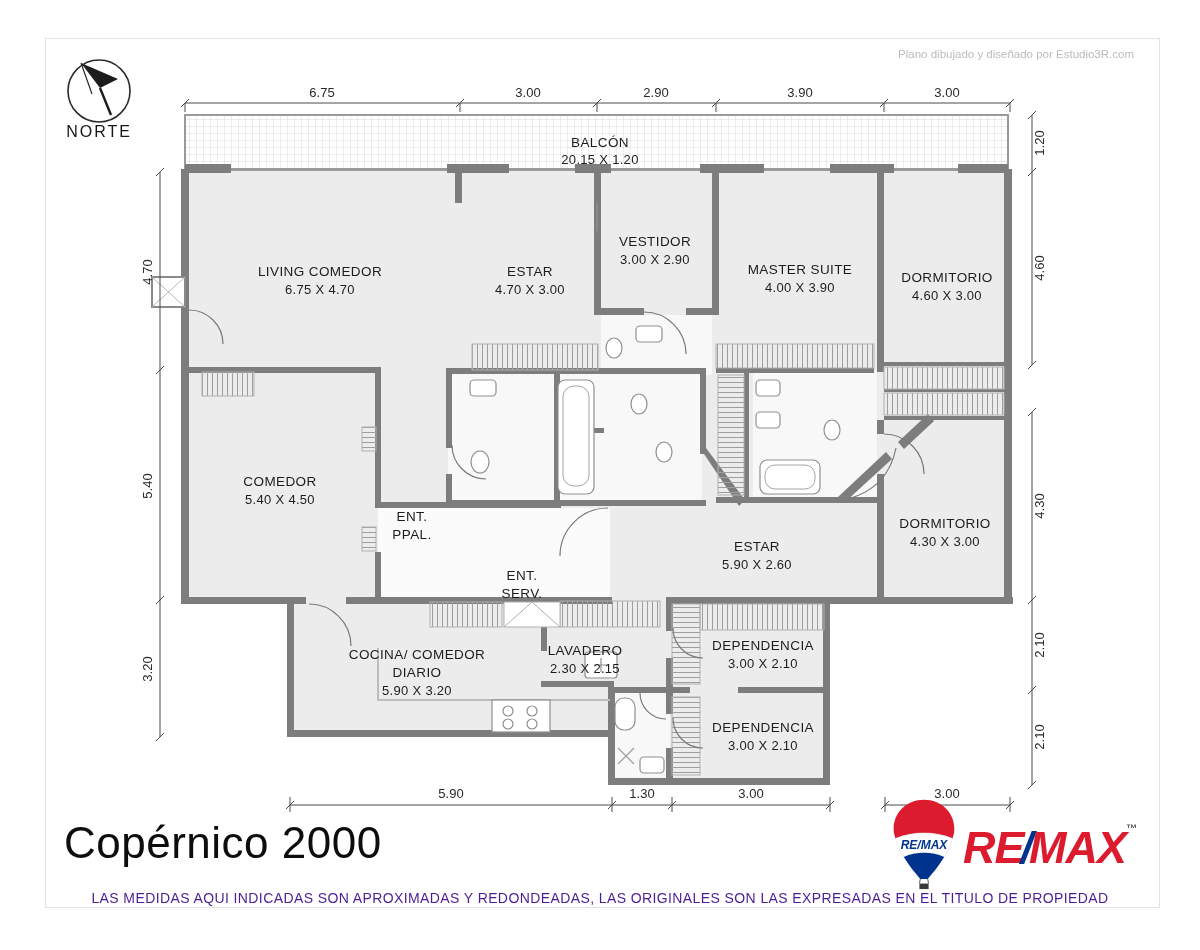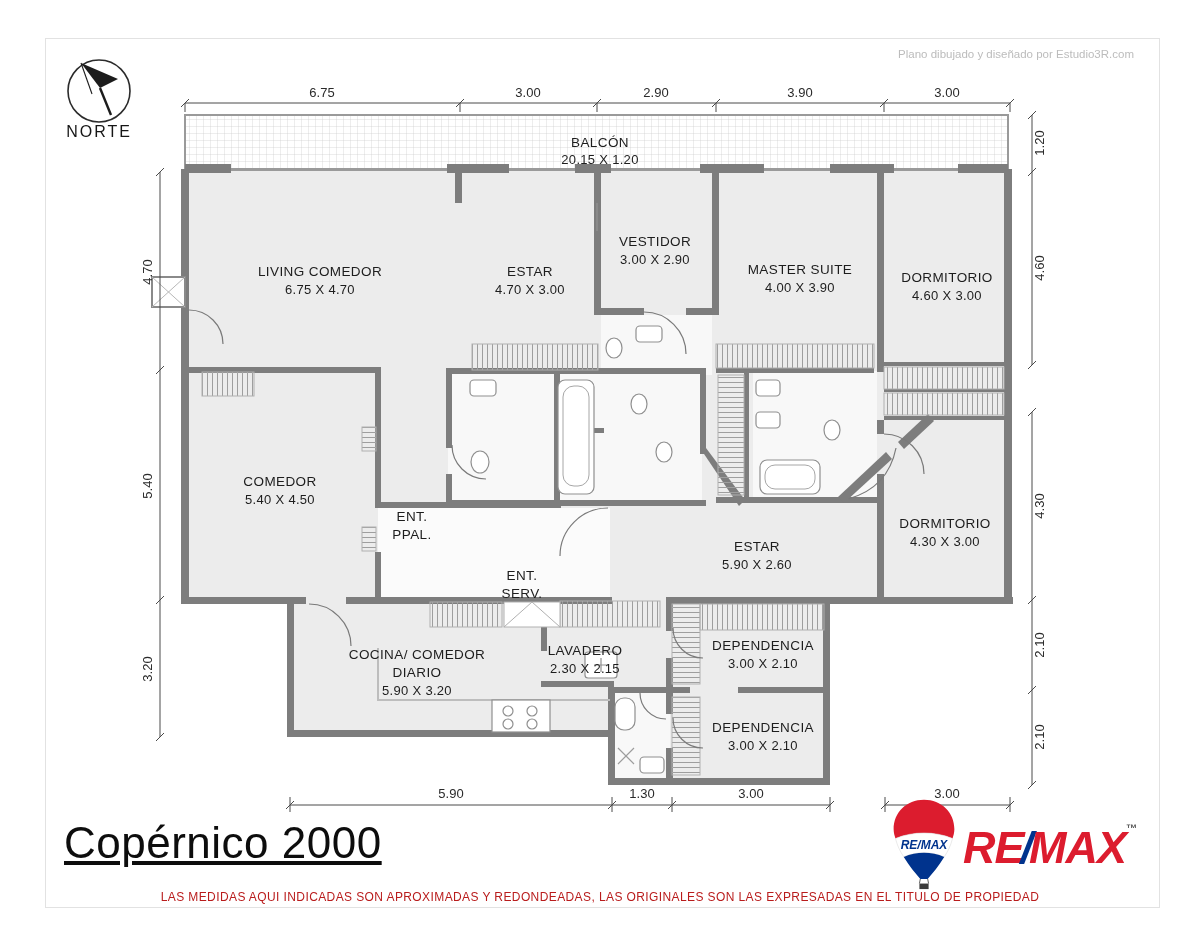--- a/index.html
+++ b/index.html
@@ -7,23 +7,23 @@
          font-family:"Liberation Sans",sans-serif;}
   .frame{position:absolute;left:45px;top:38px;width:1113px;height:868px;
          border:1px solid #e2e2e2;}
   svg{position:absolute;left:0;top:0;}
   svg text{font-family:"Liberation Sans",sans-serif;fill:#1d1d1d;}
   .room-name{font-size:13.5px;letter-spacing:.4px;}
   .room-dim{font-size:13px;letter-spacing:.3px;}
   .dim-label{font-size:13px;fill:#2a2a2a;}
   .north-label{font-size:16px;letter-spacing:2px;fill:#161616;}
   #credit{position:absolute;top:48px;right:66px;font-size:11.5px;color:#bcbcbc;}
-  #title{position:absolute;left:64px;top:818px;font-size:44px;color:#0d0d0d;letter-spacing:.5px;text-decoration:underline;}
+  #title{position:absolute;left:64px;top:818px;font-size:44px;color:#0d0d0d;letter-spacing:.5px;}
   #disclaimer{position:absolute;left:0;top:890px;width:1200px;text-align:center;
-              font-size:12px;color:#b91c1c;letter-spacing:.4px;}
+              font-size:14px;color:#4c1d95;letter-spacing:.4px;}
   #remax{position:absolute;left:884px;top:798px;width:270px;height:90px;}
   #wordmark{position:absolute;left:79px;top:24px;font-size:45px;font-weight:700;
             font-style:italic;letter-spacing:-1px;white-space:nowrap;}
   #wordmark .re,#wordmark .max{color:#dc1c2e;}
   #wordmark .slash{color:#00338d;margin:0 -3px;}
   #wordmark .tm{font-size:11px;font-style:normal;color:#555;vertical-align:top;}
   #balloon-text{position:absolute;left:16px;top:40px;width:48px;text-align:center;
                 font-size:12px;font-weight:700;font-style:italic;color:#00338d;}
 </style>
 </head>

